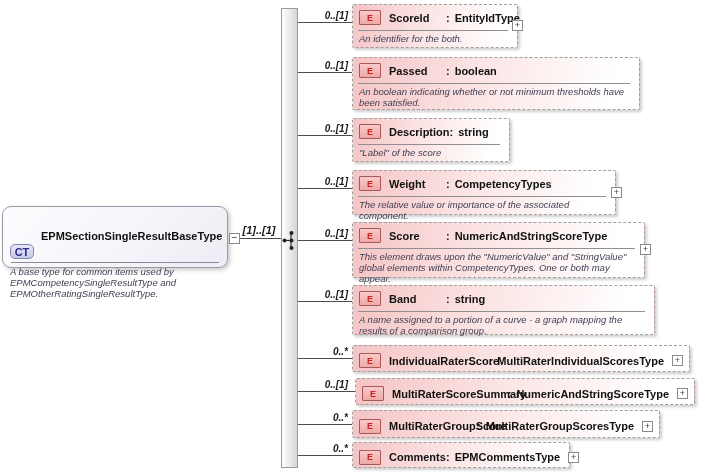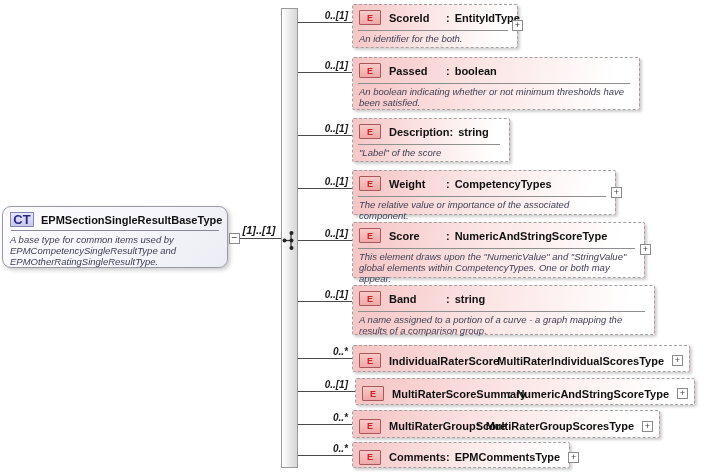--- a/index.html
+++ b/index.html
@@ -9,22 +9,22 @@
   }
   
   .ctbox{
     position:absolute;left:2px;top:206px;width:226px;height:62px;
     border:1px solid #9a9aa6;border-radius:9px;background:linear-gradient(135deg,#fdfdff 0%,#f4f4fa 60%,#ececf4 100%);
     box-shadow:2px 2px 4px #c9c9c9;box-sizing:border-box;
   }
   .ctrow{display:flex;align-items:center;padding:5px 8px 3px 7px;}
   .ctbadge{
     width:22px;height:13px;flex:none;display:flex;align-items:center;justify-content:center;
-    background:linear-gradient(#e6e6f8,#c9c9ea);border:1px solid #8383b0;border-radius:0;
-    color:#2a2a8a;font-size:13px;font-weight:bold;margin-right:7px;
+    background:linear-gradient(#e6e6f8,#c9c9ea);border:1px solid #8383b0;border-radius:5px;
+    color:#2a2a8a;font-size:11px;font-weight:bold;margin-right:7px;margin-top:32px;
   }
   .cttitle{font-size:11px;font-weight:bold;color:#111;white-space:nowrap;}
   .ctdiv{border-top:1px solid #8a8a96;margin:0 8px;}
   .ctdesc{padding:3px 8px 0 7px;font-size:9.5px;font-style:italic;color:#3f3f55;line-height:1.18;}
   
   .collapse{
     position:absolute;left:229px;top:233px;width:11px;height:11px;box-sizing:border-box;
     border:1px solid #8a8a8a;background:#fff;color:#333;font-size:10px;line-height:8px;
     text-align:center;cursor:pointer;
   }

